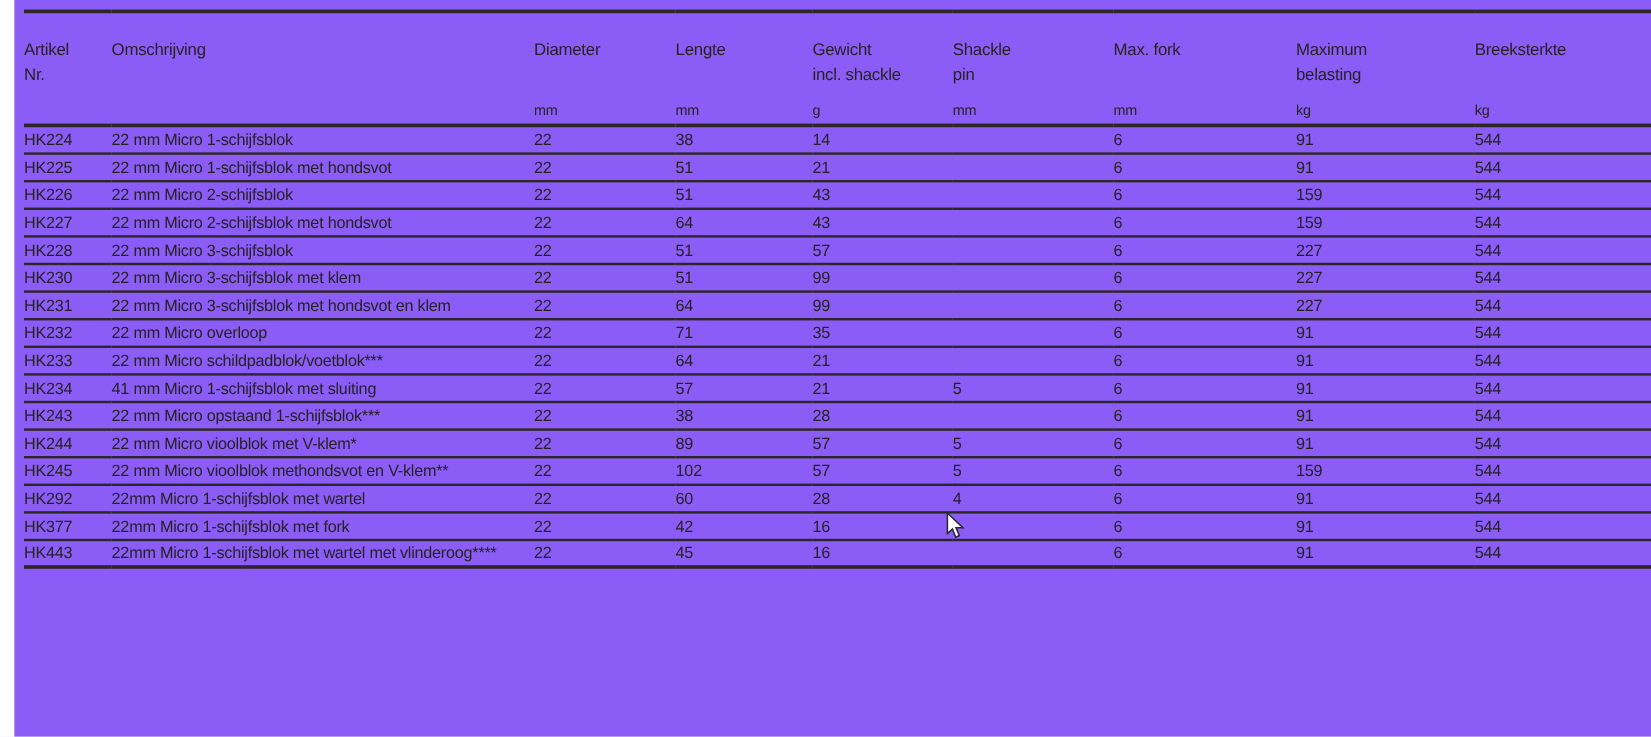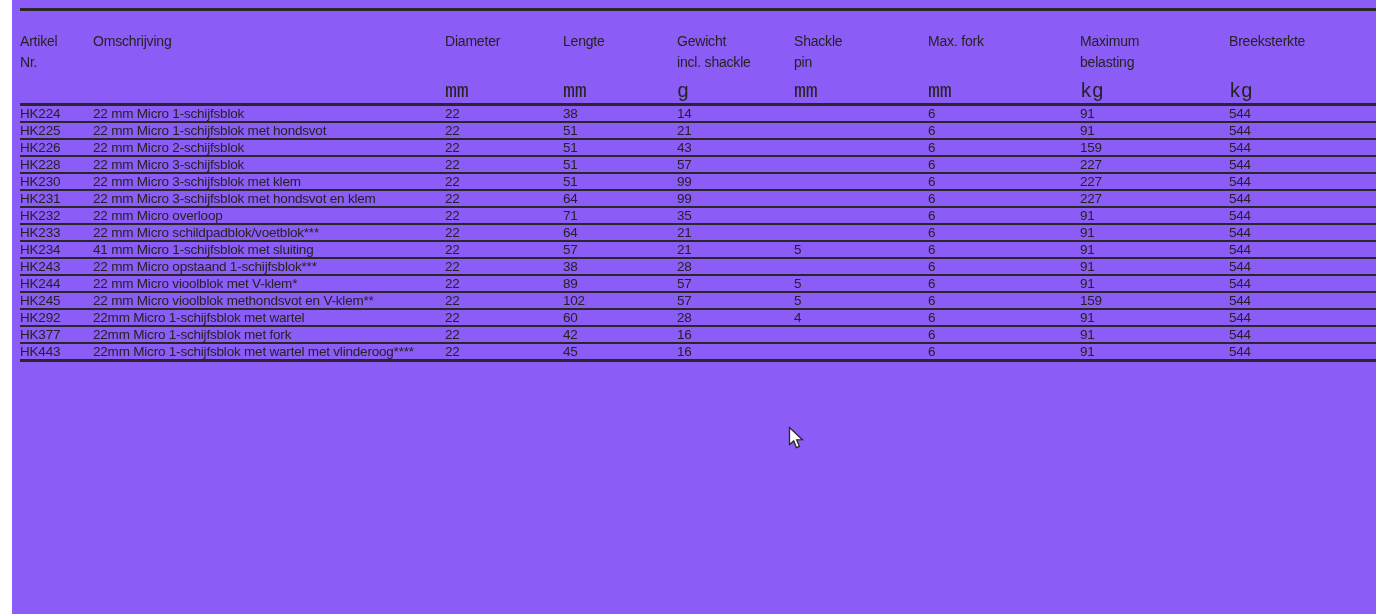--- a/index.html
+++ b/index.html
@@ -40,26 +40,25 @@
   thead .hl {
     height: 21px;
     line-height: 21px;
     font-size: 14px;
     letter-spacing: -0.2px;
     white-space: nowrap;
   }
   thead .hu {
     height: 30px;
     line-height: 38px;
-    font-size: 20px;
+    font-size: 12px;
     letter-spacing: -0.2px;
-    font-family: Liberation Mono, monospace;
   }
   tbody tr {
-    height: 17px;
+    height: 23px;
   }
   tbody td {
     border-top: 2px solid #2b2627;
     font-size: 13.5px;
     letter-spacing: -0.2px;
     padding: 0;
     vertical-align: middle;
     white-space: nowrap;
     overflow: visible;
   }
@@ -167,20 +166,31 @@
       <td>22 mm Micro 2-schijfsblok</td>
       <td>22</td>
       <td>51</td>
       <td>43</td>
       <td></td>
       <td>6</td>
       <td>159</td>
       <td>544</td>
     </tr>
         <tr>
+      <td>HK227</td>
+      <td>22 mm Micro 2-schijfsblok met hondsvot</td>
+      <td>22</td>
+      <td>64</td>
+      <td>43</td>
+      <td></td>
+      <td>6</td>
+      <td>159</td>
+      <td>544</td>
+    </tr>
+        <tr>
       <td>HK228</td>
       <td>22 mm Micro 3-schijfsblok</td>
       <td>22</td>
       <td>51</td>
       <td>57</td>
       <td></td>
       <td>6</td>
       <td>227</td>
       <td>544</td>
     </tr>

